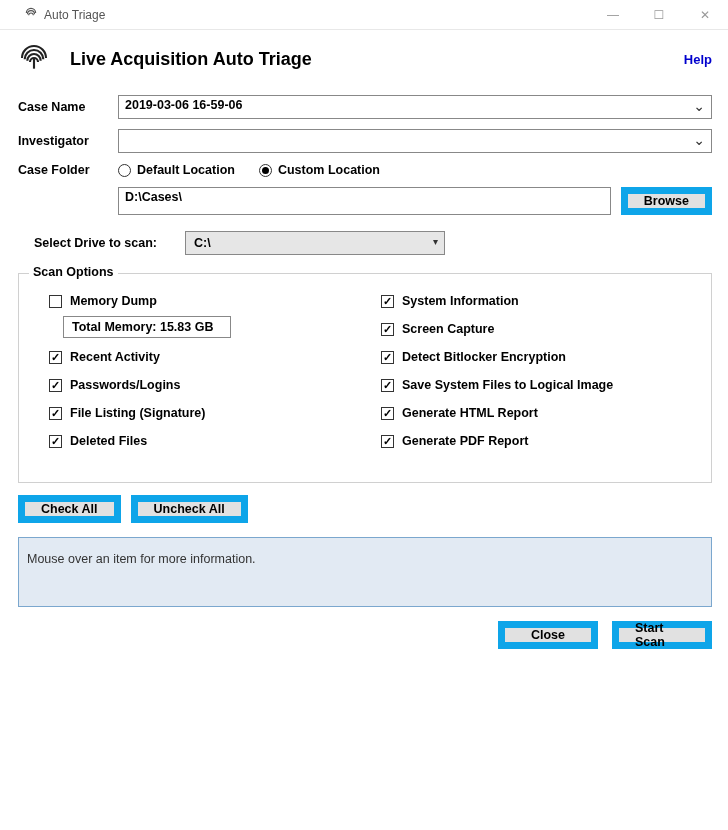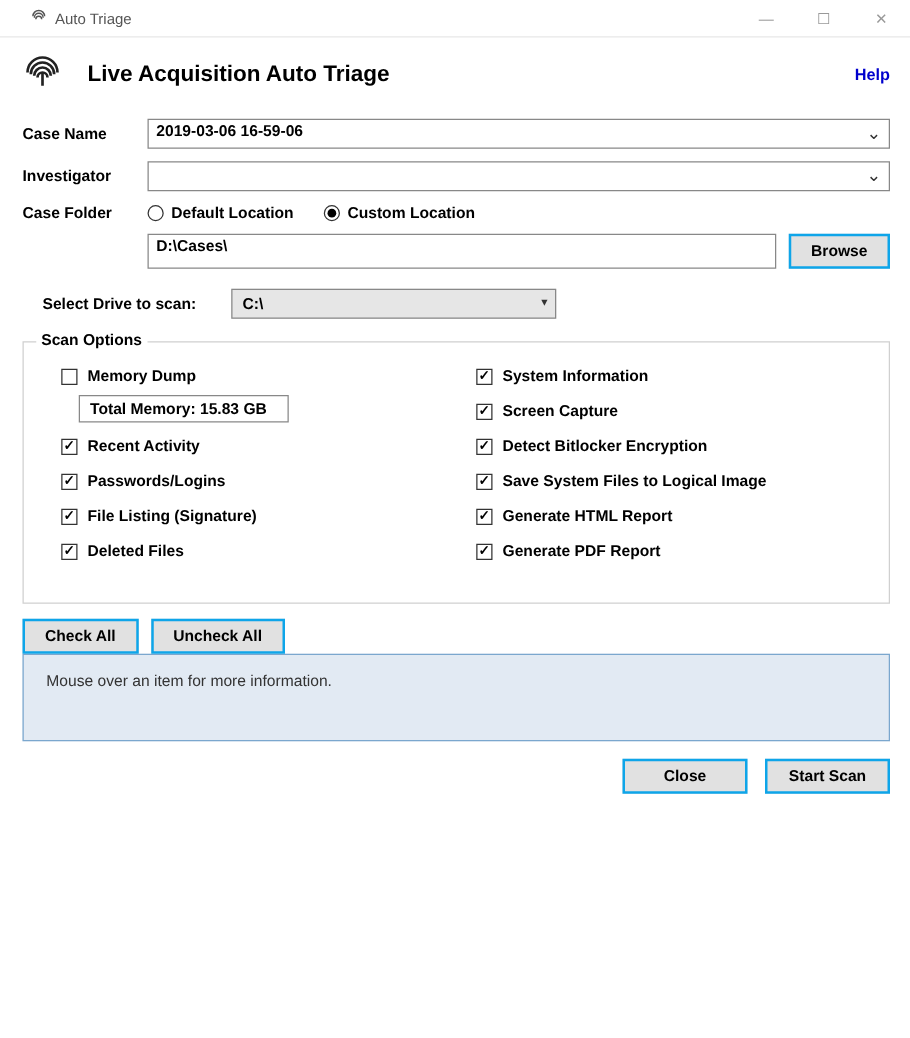--- a/index.html
+++ b/index.html
@@ -60,21 +60,21 @@
   .radio-row { display: flex; gap: 24px; align-items: center; }
   .radio-opt { display: flex; align-items: center; gap: 6px; font-weight: bold; font-size: 12.5px; }
   .radio-circle {
     width: 13px; height: 13px; border: 1px solid #333; border-radius: 50%;
     display: flex; align-items: center; justify-content: center;
   }
   .radio-dot { width: 7px; height: 7px; background: #000; border-radius: 50%; }
   .path-row { display: flex; gap: 10px; margin-left: 100px; margin-bottom: 16px; }
   .path-row .textbox { flex: 1; height: 28px; }
   .btn {
-    background: #e1e1e1; border: 2px solid #0ea5e9; height: 28px;
+    background: #e1e1e1; border: 7px solid #0ea5e9; height: 28px;
     padding: 0 16px; font-size: 12.5px; font-weight: bold; cursor: pointer;
     display: inline-flex; align-items: center; justify-content: center;
   }
   .drive-row { display: flex; align-items: center; gap: 28px; margin: 8px 0 18px 16px; }
   .drive-row .lbl { font-weight: bold; font-size: 12.5px; }
   .drive-select {
     width: 260px; height: 24px; background: #e6e6e6; border: 1px solid #888;
     padding: 2px 8px; font-weight: bold; font-size: 12.5px; display:flex; align-items:center; position:relative;
   }
   .drive-select::after { content:"▾"; position:absolute; right:6px; top:4px; font-size:10px; color:#333; font-weight:normal;}
@@ -89,23 +89,23 @@
   .options-col { flex: 1; }
   .check-row { display: flex; align-items: center; gap: 8px; margin: 6px 0 14px 16px; font-weight: bold; font-size: 12.5px; }
   .checkbox {
     width: 13px; height: 13px; border: 1px solid #333; display:flex; align-items:center; justify-content:center;
   }
   .checkbox.checked::after { content:"✓"; font-size: 11px; line-height: 11px; color: #000; font-weight: bold;}
   .mem-box {
     margin: -6px 0 12px 30px; border: 1px solid #888; padding: 3px 8px; width: 168px;
     font-weight: bold; font-size: 12.5px;
   }
-  .btn-row { display:flex; gap:10px; }
+  .btn-row { display:flex; gap:10px; margin-bottom: 14px; }
   .info-box {
-    border: 1px solid #7ba7ce; background: #e2eaf3; padding: 14px 10px 40px 18px;
+    border: 1px solid #7ba7ce; background: #e2eaf3; padding: 14px 10px 40px 8px;
     font-size: 12.5px; color: #333;
   }
   .footer-btns { display:flex; justify-content:flex-end; gap:14px; margin-top: 14px; }
   .footer-btns .btn { width: 100px; }
   .fingerprint { display:inline-block; }
 </style>
 </head>
 <body>
 
 <div class="titlebar">

